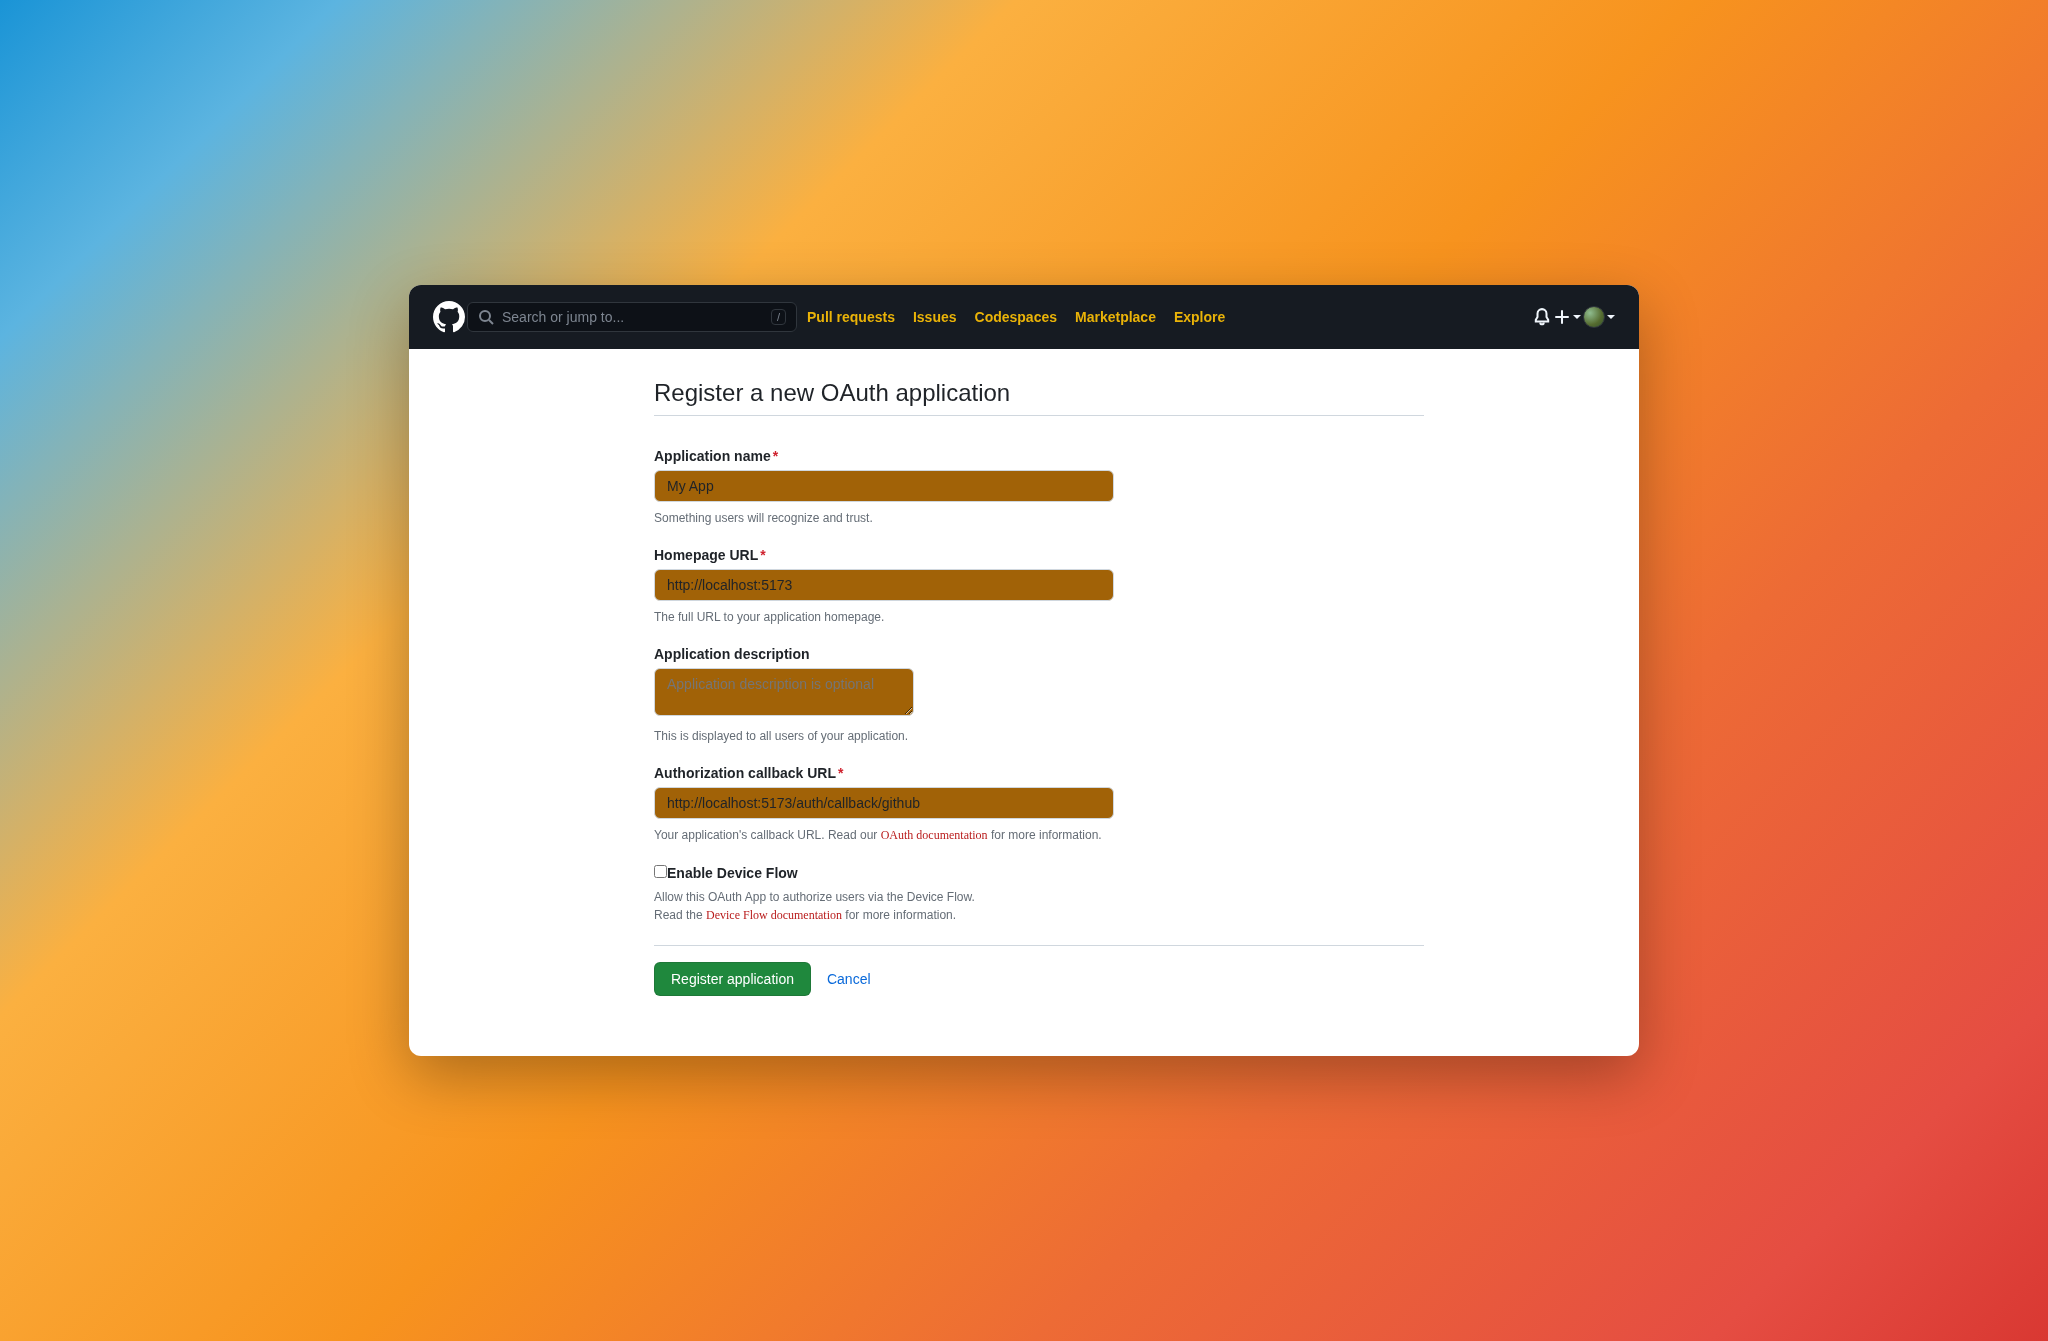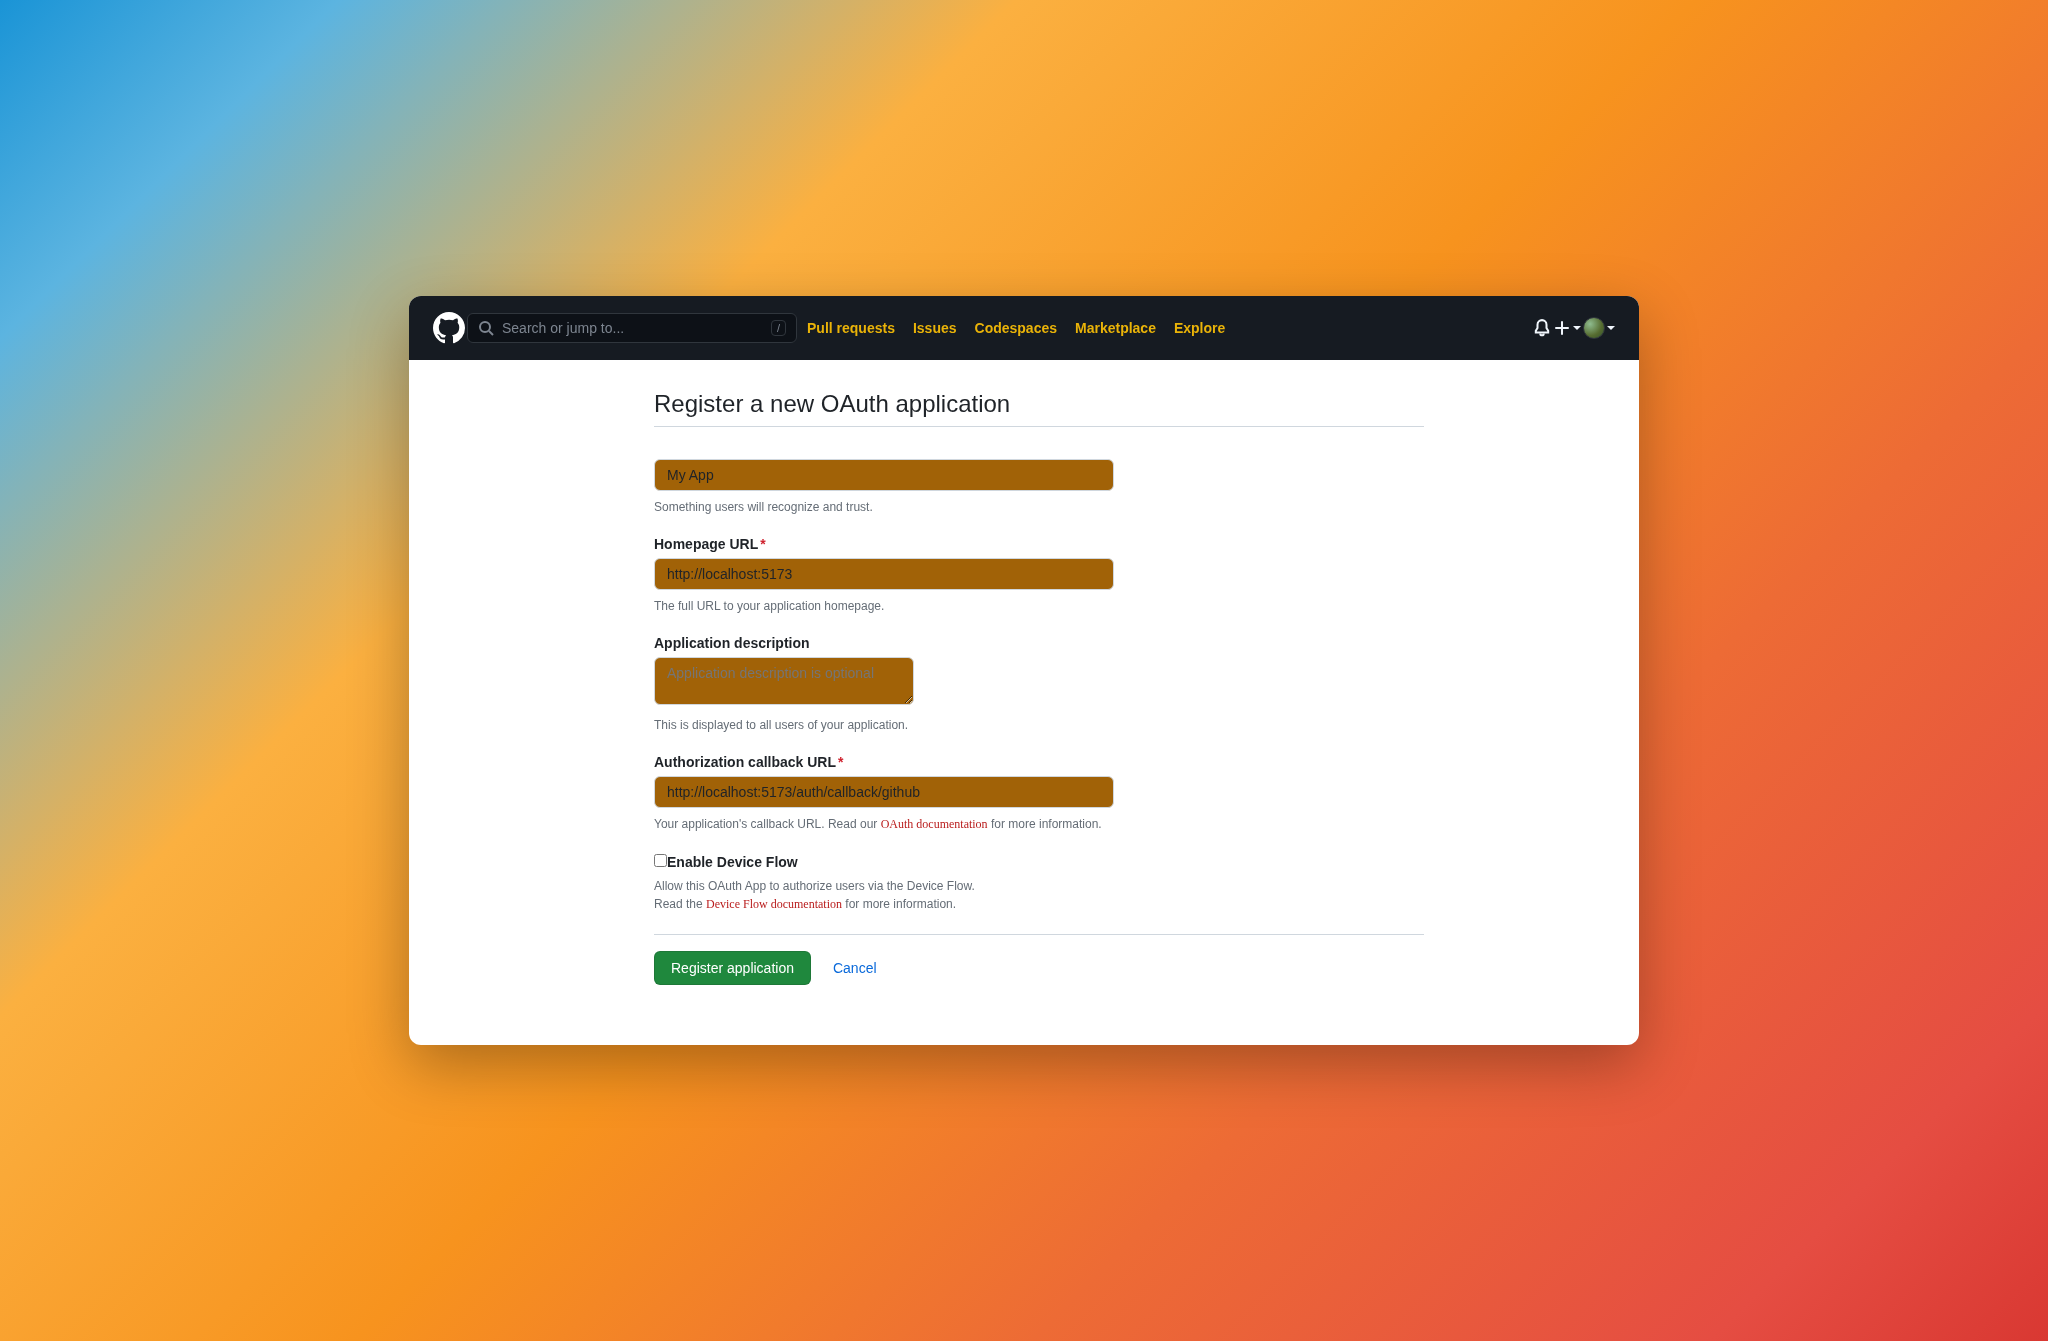--- a/index.html
+++ b/index.html
@@ -129,21 +129,21 @@
     .checkbox-wrap {
       display: flex;
       align-items: flex-start;
     }
     .checkbox-wrap input { margin: 0; }
     .checkbox-wrap label { margin: 0; display: inline; font-weight: 600; }
     .divider {
       border-top: 1px solid #d0d7de;
       margin: 20px 0 16px 0;
     }
-    .actions { display: flex; align-items: center; gap: 22px; }
+    .actions { display: flex; align-items: center; gap: 16px; }
     .btn-primary {
       background: #1f883d;
       color: #fff;
       border: 1px solid rgba(27,31,36,0.15);
       border-radius: 6px;
       padding: 8px 16px;
       font-size: 14px;
       font-weight: 500;
       cursor: pointer;
     }
@@ -193,20 +193,21 @@
     <div class="top-icon-wrap">
       <div class="avatar"></div>
       <span class="caret-down"></span>
     </div>
   </div>
 
   <div class="content">
     <h1>Register a new OAuth application</h1>
 
     <div class="field">
+      <label><span>Application name</span><span class="required">*</span></label>
       <input class="text-input" value="My App" style="">
       <div class="help">Something users will recognize and trust.</div>
     </div>
 
     <div class="field">
       <label><span>Homepage URL</span><span class="required">*</span></label>
       <input class="text-input" value="http://localhost:5173" style="">
       <div class="help">The full URL to your application homepage.</div>
     </div>
 

